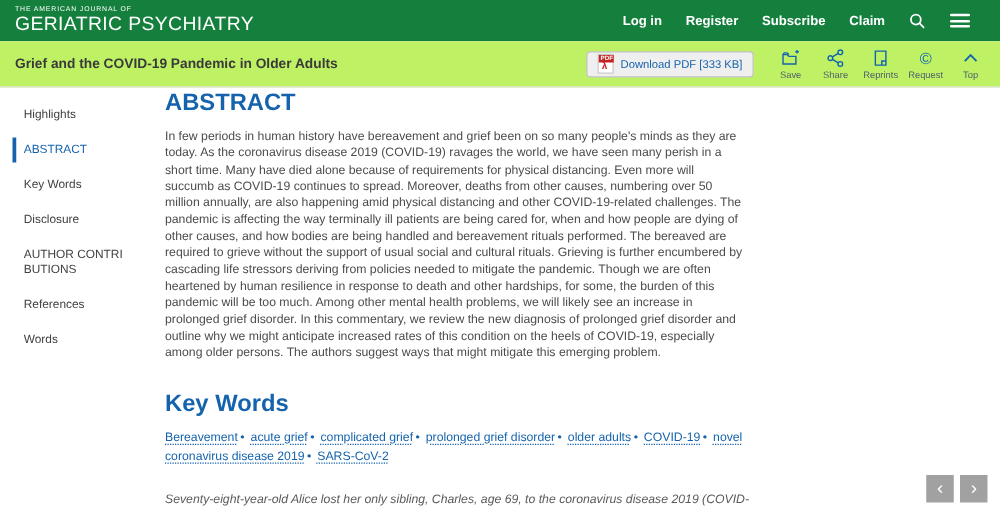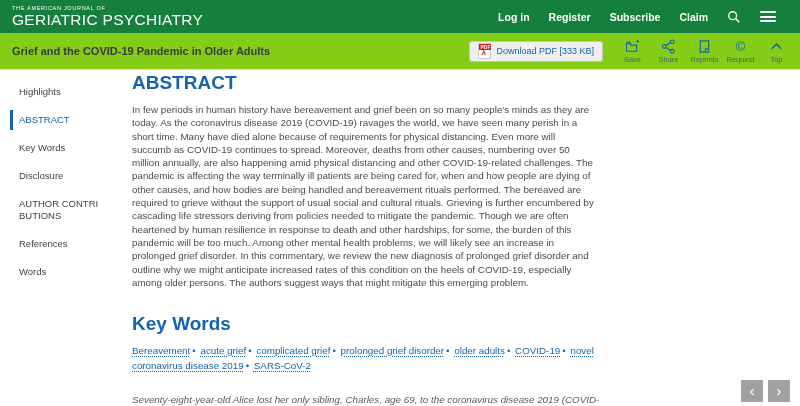--- a/index.html
+++ b/index.html
@@ -18,21 +18,21 @@
   .logo-small{ font-size:5.5px; letter-spacing:.7px; margin-bottom:1px; font-weight:400; }
   .logo-large{ font-size:15.5px; letter-spacing:.3px; font-weight:400; }
   .header-nav{ display:flex; align-items:center; gap:19px; }
   .nav-link{ color:#fff; font-size:10.5px; font-weight:700; cursor:pointer; white-space:nowrap; }
   .icon-btn{ display:flex; align-items:center; cursor:pointer; }
   .burger{ width:16px; }
   .burger div{ height:2px; background:#fff; margin:2.5px 0; border-radius:1px; }
 
   
   .title-bar{
-    height:37px; background:#84cc16; border-bottom:1px solid #e3e3e3;
+    height:37px; background:#bef264; border-bottom:1px solid #e3e3e3;
     display:flex; align-items:center; justify-content:space-between;
     padding:0 8px 0 12px;
   }
   .article-title{ font-size:11px; font-weight:700; color:#3a3a3a; }
   .title-actions{ display:flex; align-items:center; }
   .download-btn{
     display:flex; align-items:center; gap:5px; background:#efefef;
     border:1px solid #c3c3c3; border-radius:3px; height:21px; padding:0 8px;
     cursor:pointer; margin-right:14px;
   }

